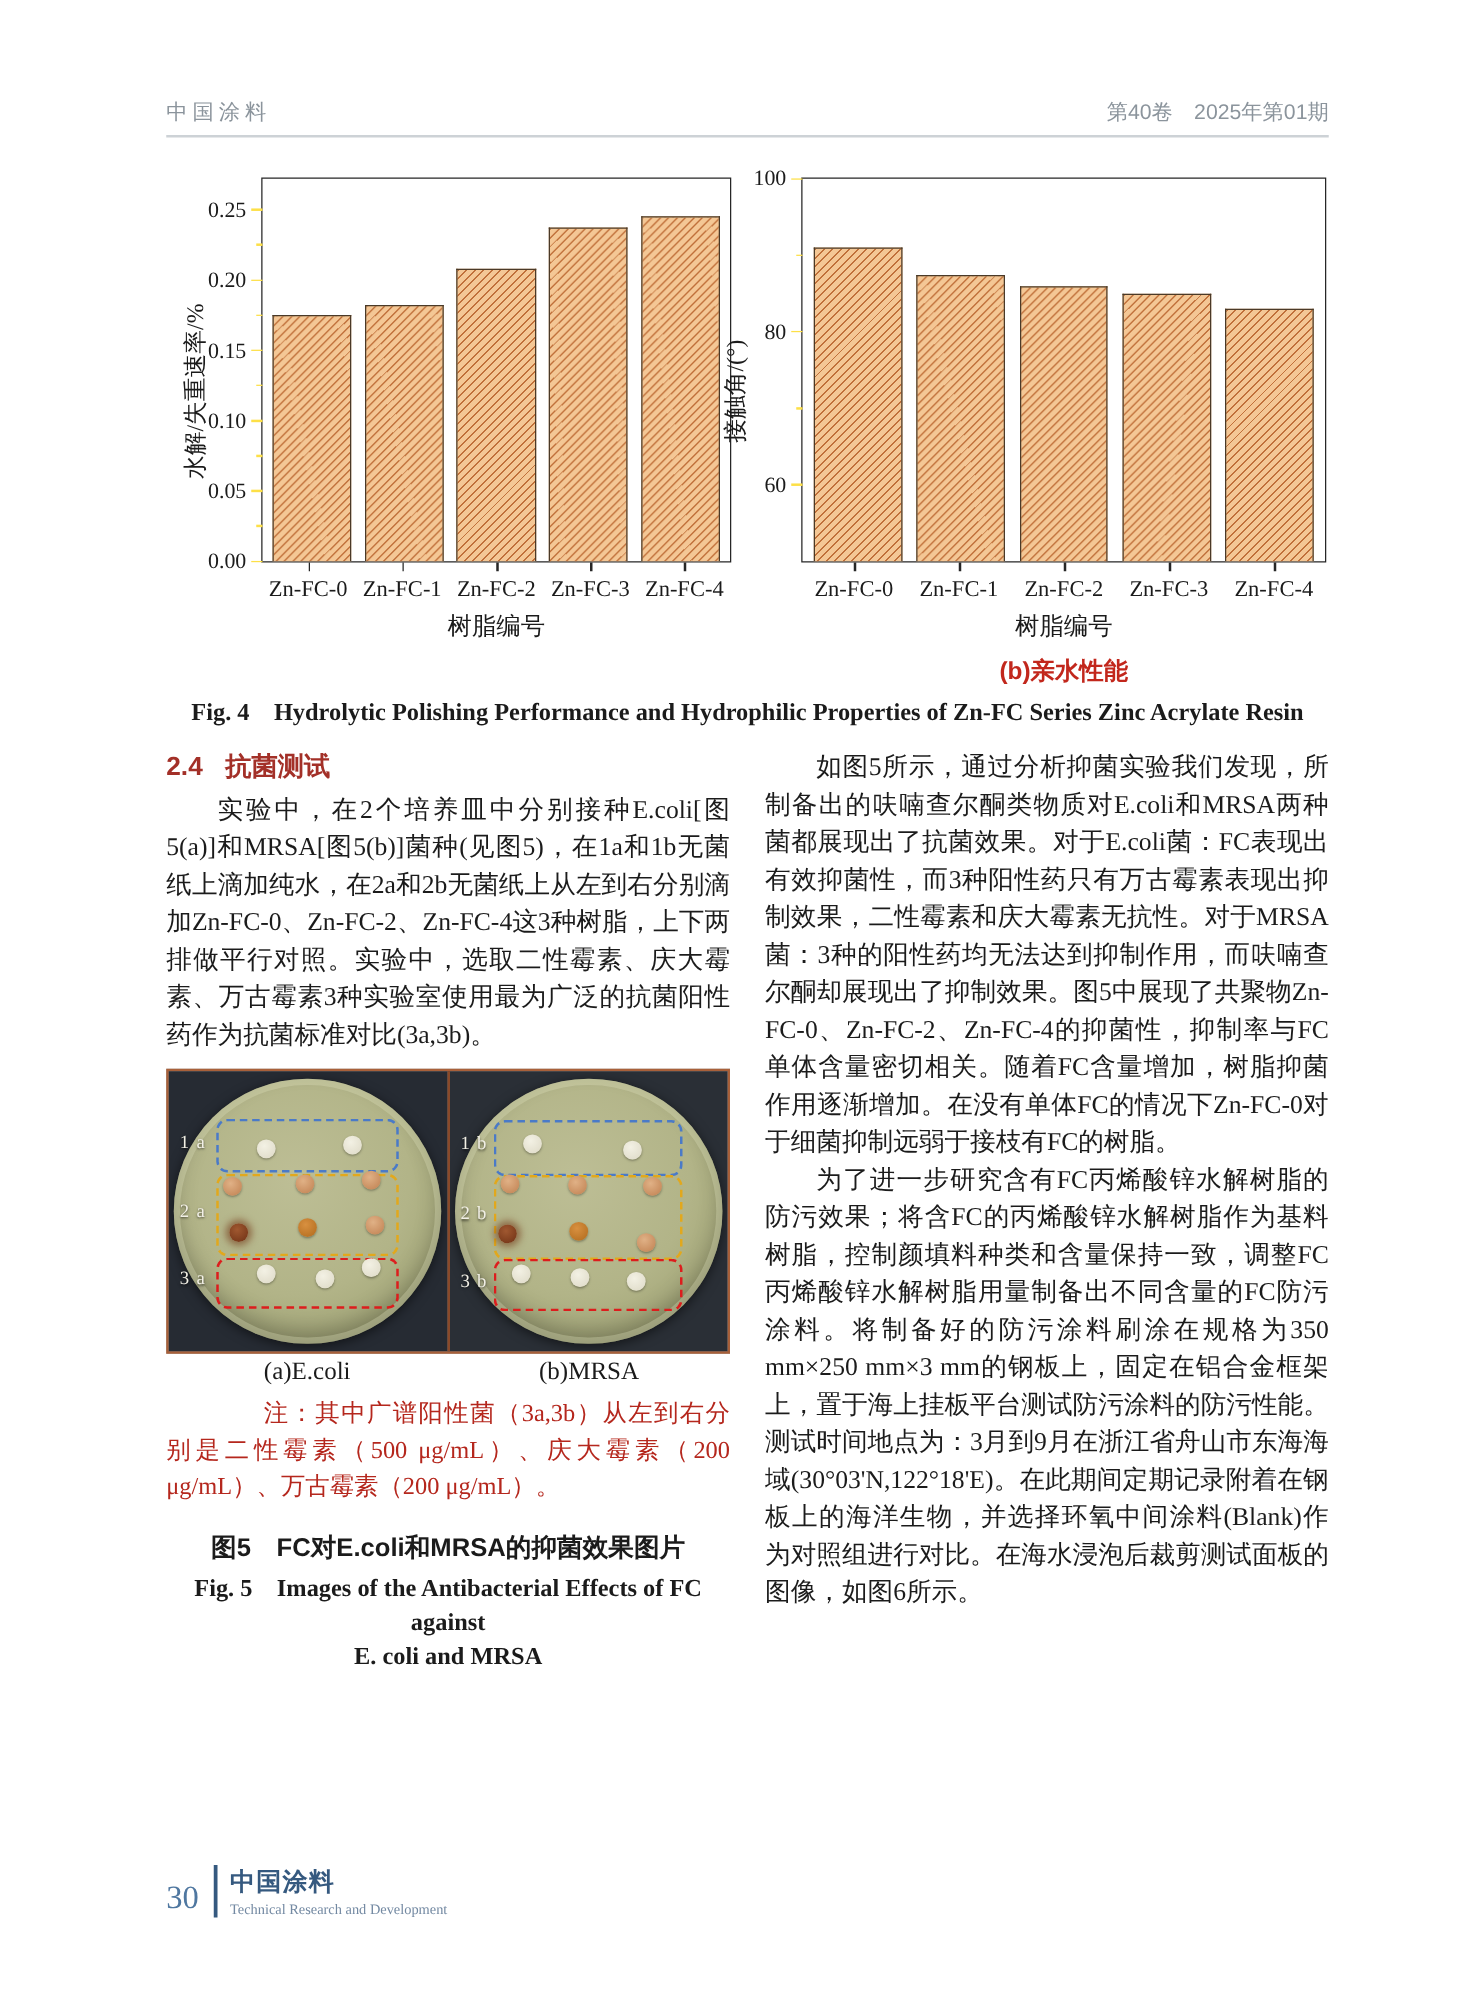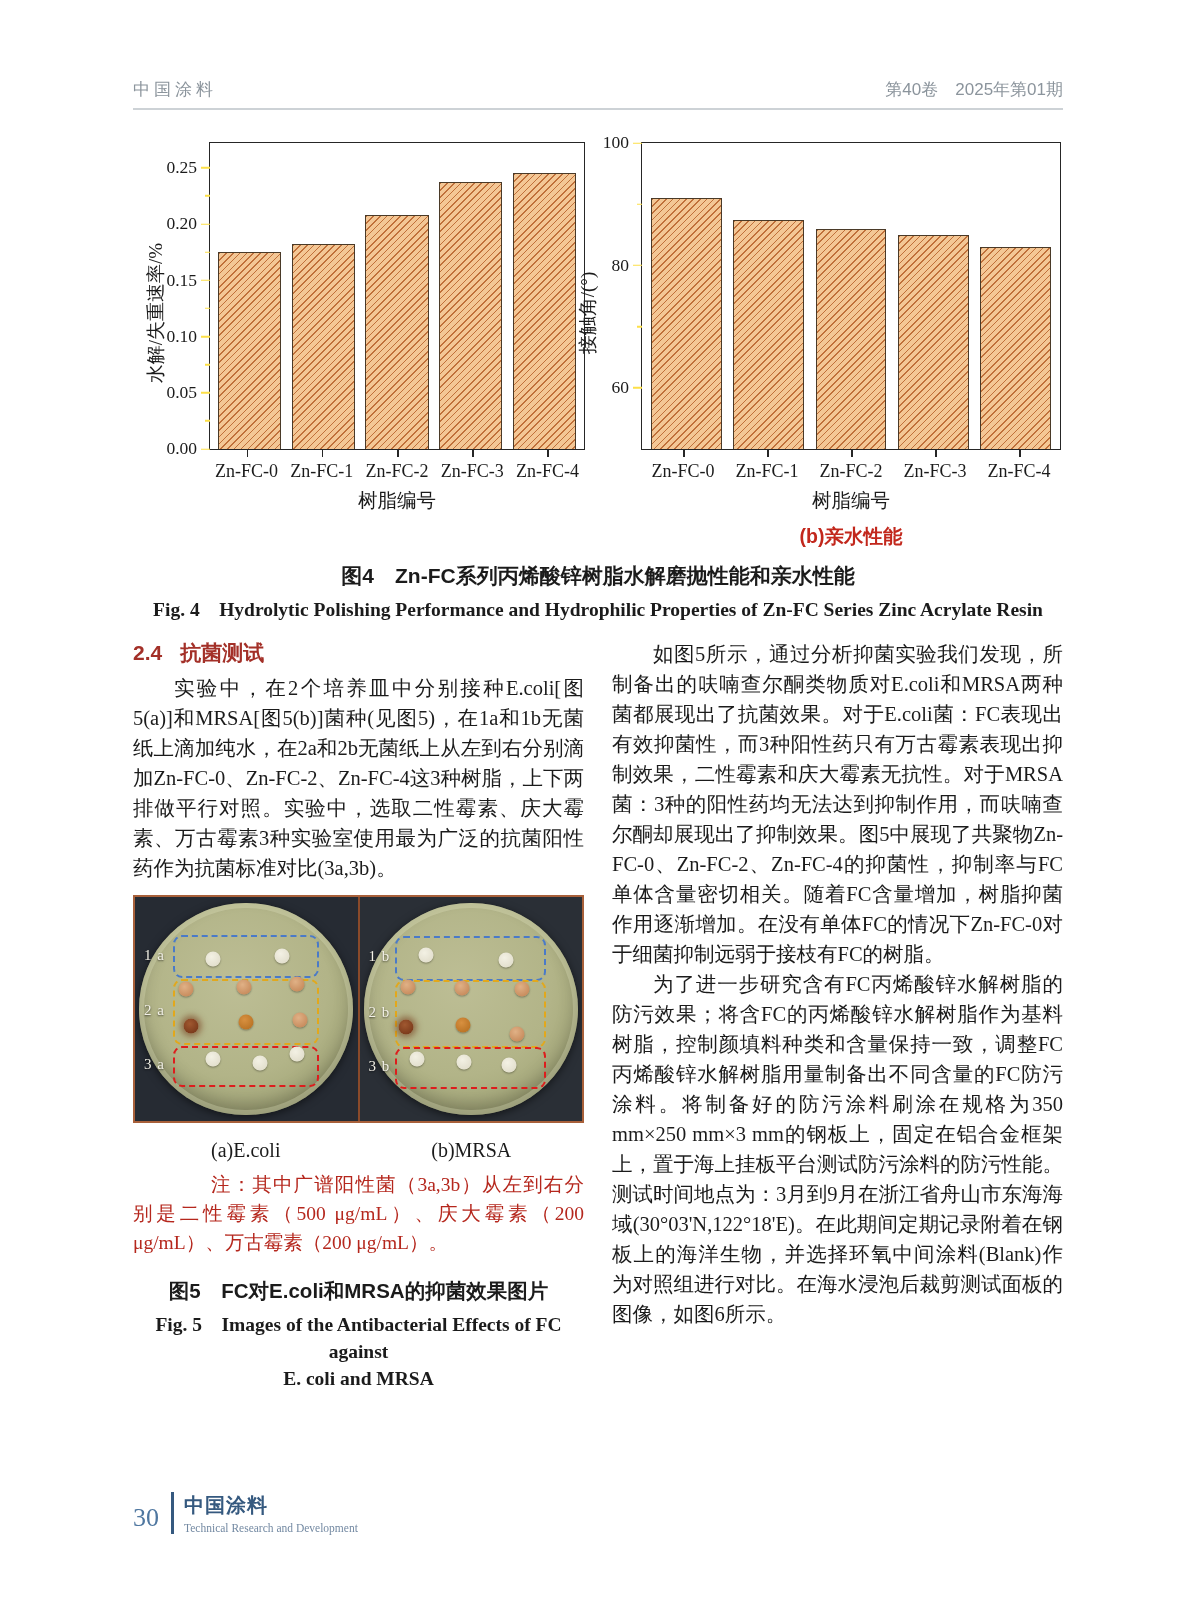--- a/index.html
+++ b/index.html
@@ -60,21 +60,21 @@
   .dashbox{position:absolute;border:2px dashed;border-radius:9px;}
   .dishlab{position:absolute;color:#f2f0e6;font-size:15px;transform:translateY(-50%);
            text-shadow:0 1px 2px rgba(0,0,0,.6);letter-spacing:1px;}
   .disc{position:absolute;width:15px;height:15px;border-radius:50%;transform:translate(-50%,-50%);
         box-shadow:0 1px 2px rgba(0,0,0,.35);}
   .disc.white{background:radial-gradient(circle at 40% 35%,#f3f1e4,#ddd9c6);}
   .disc.tan{background:radial-gradient(circle at 40% 35%,#e0b186,#c08050);}
   .disc.amber{background:radial-gradient(circle at 40% 35%,#d89040,#b06a1c);}
   .disc.brown{background:radial-gradient(circle at 42% 35%,#a05830,#6e3014);
               box-shadow:0 0 6px 3px rgba(110,45,15,.55);}
-  .sublabels{display:flex;margin-top:16px;font-size:20px;}
+  .sublabels{display:flex;margin-top:3px;font-size:20px;}
   .sublabels span{flex:1;text-align:center;}
   .note{margin-top:8px;color:#b5271d;font-size:19.5px;line-height:29px;text-align:justify;
         text-indent:4em;}
   .fig5caps .capcn{margin-top:10px;font-size:20.5px;}
   .fig5caps .capen{font-size:19.5px;line-height:27px;}
   
   .footer{position:absolute;left:133px;top:1492px;display:flex;align-items:center;
           font-family:"Liberation Sans","DejaVu Sans",sans-serif;}
   .pgnum{font-family:"Liberation Serif","DejaVu Serif",serif;font-size:26px;color:#4f77a0;
          margin-right:12px;padding-top:10px;}
@@ -194,21 +194,20 @@
               <div class="xcat"><span class="xtickmark"></span><span class="xcatlab">Zn-FC-2</span></div>
               <div class="xcat"><span class="xtickmark"></span><span class="xcatlab">Zn-FC-3</span></div>
               <div class="xcat"><span class="xtickmark"></span><span class="xcatlab">Zn-FC-4</span></div>
             </div>
           <div class="xlab">树脂编号</div>
           <div class="subcap">(b)亲水性能</div>
         </div>
       </div>
 
     </div>
-    <div class="capcn">图4　Zn-FC系列丙烯酸锌树脂水解磨抛性能和亲水性能</div>
     <div class="capen">Fig. 4　Hydrolytic Polishing Performance and Hydrophilic Properties of Zn-FC Series Zinc Acrylate Resin</div>
   </div>
 
   <div class="cols bottom">
 
     <div class="col">
       <h3 class="sec">
         <span class="secnum">2.4</span><span>抗菌测试</span>
       </h3>
       <p class="body indent">实验中，在2个培养皿中分别接种E.coli[图5(a)]和MRSA[图5(b)]菌种(见图5)，在1a和1b无菌纸上滴加纯水，在2a和2b无菌纸上从左到右分别滴加Zn-FC-0、Zn-FC-2、Zn-FC-4这3种树脂，上下两排做平行对照。实验中，选取二性霉素、庆大霉素、万古霉素3种实验室使用最为广泛的抗菌阳性药作为抗菌标准对比(3a,3b)。</p>

